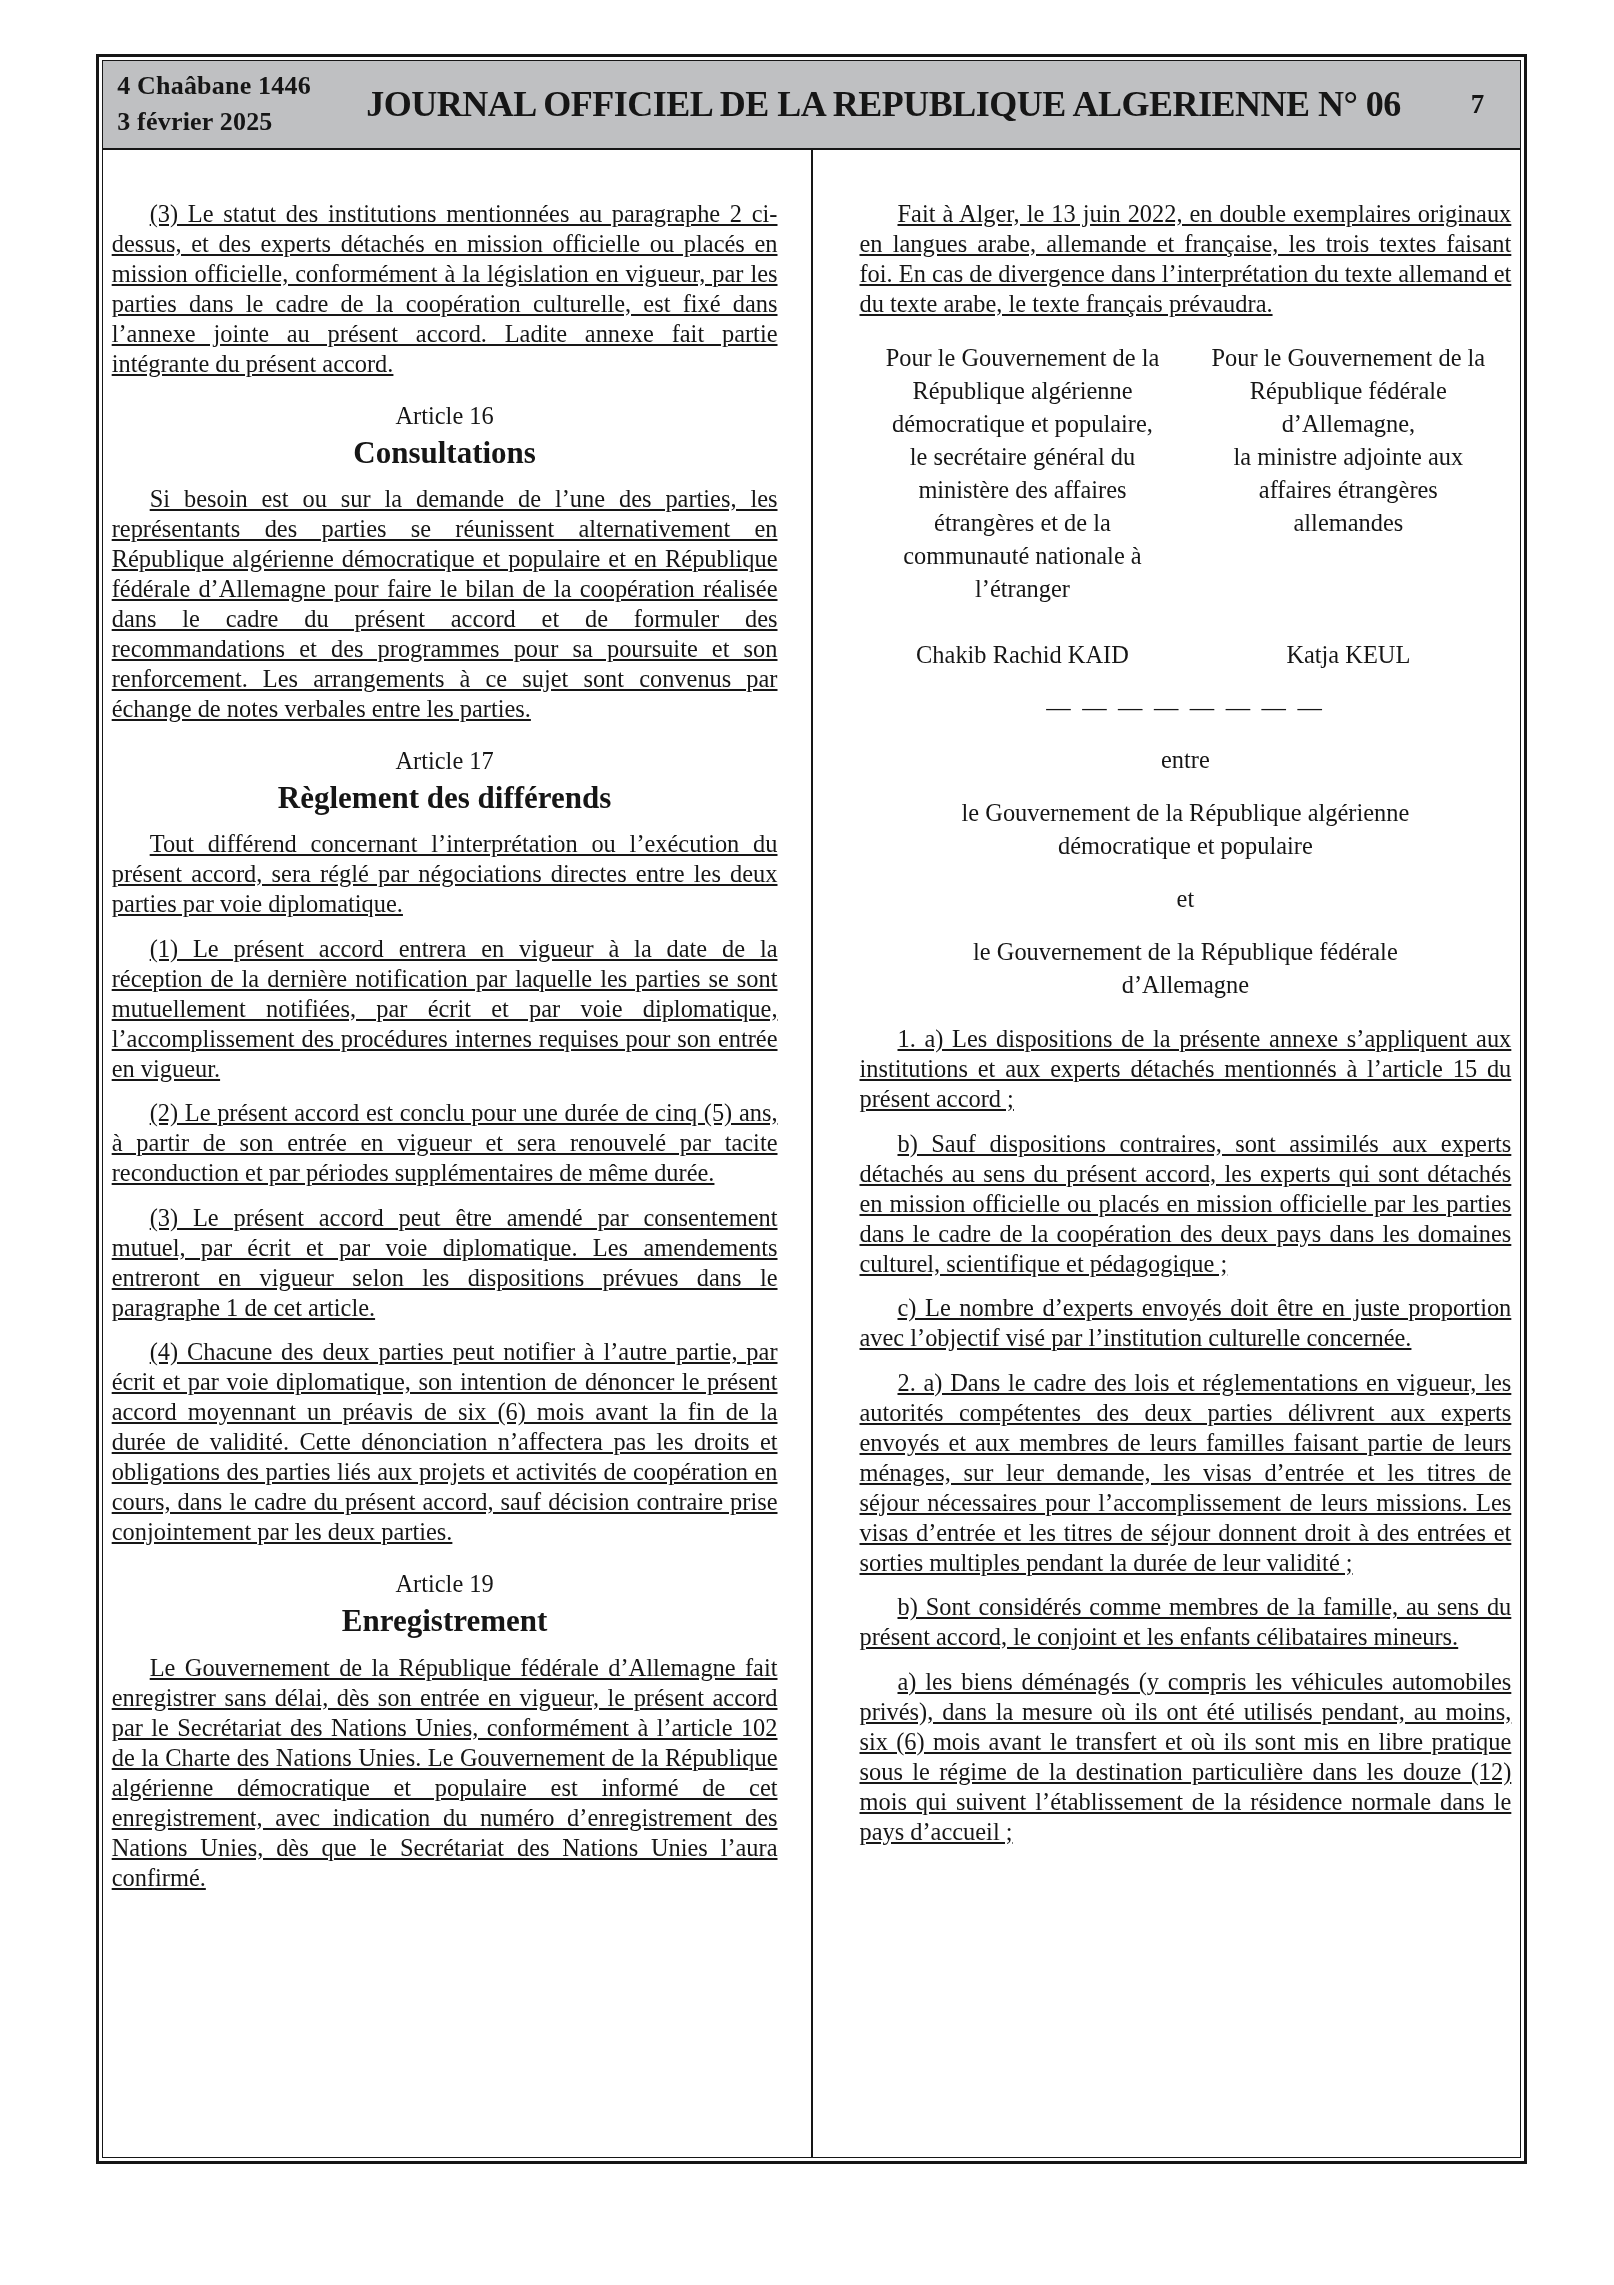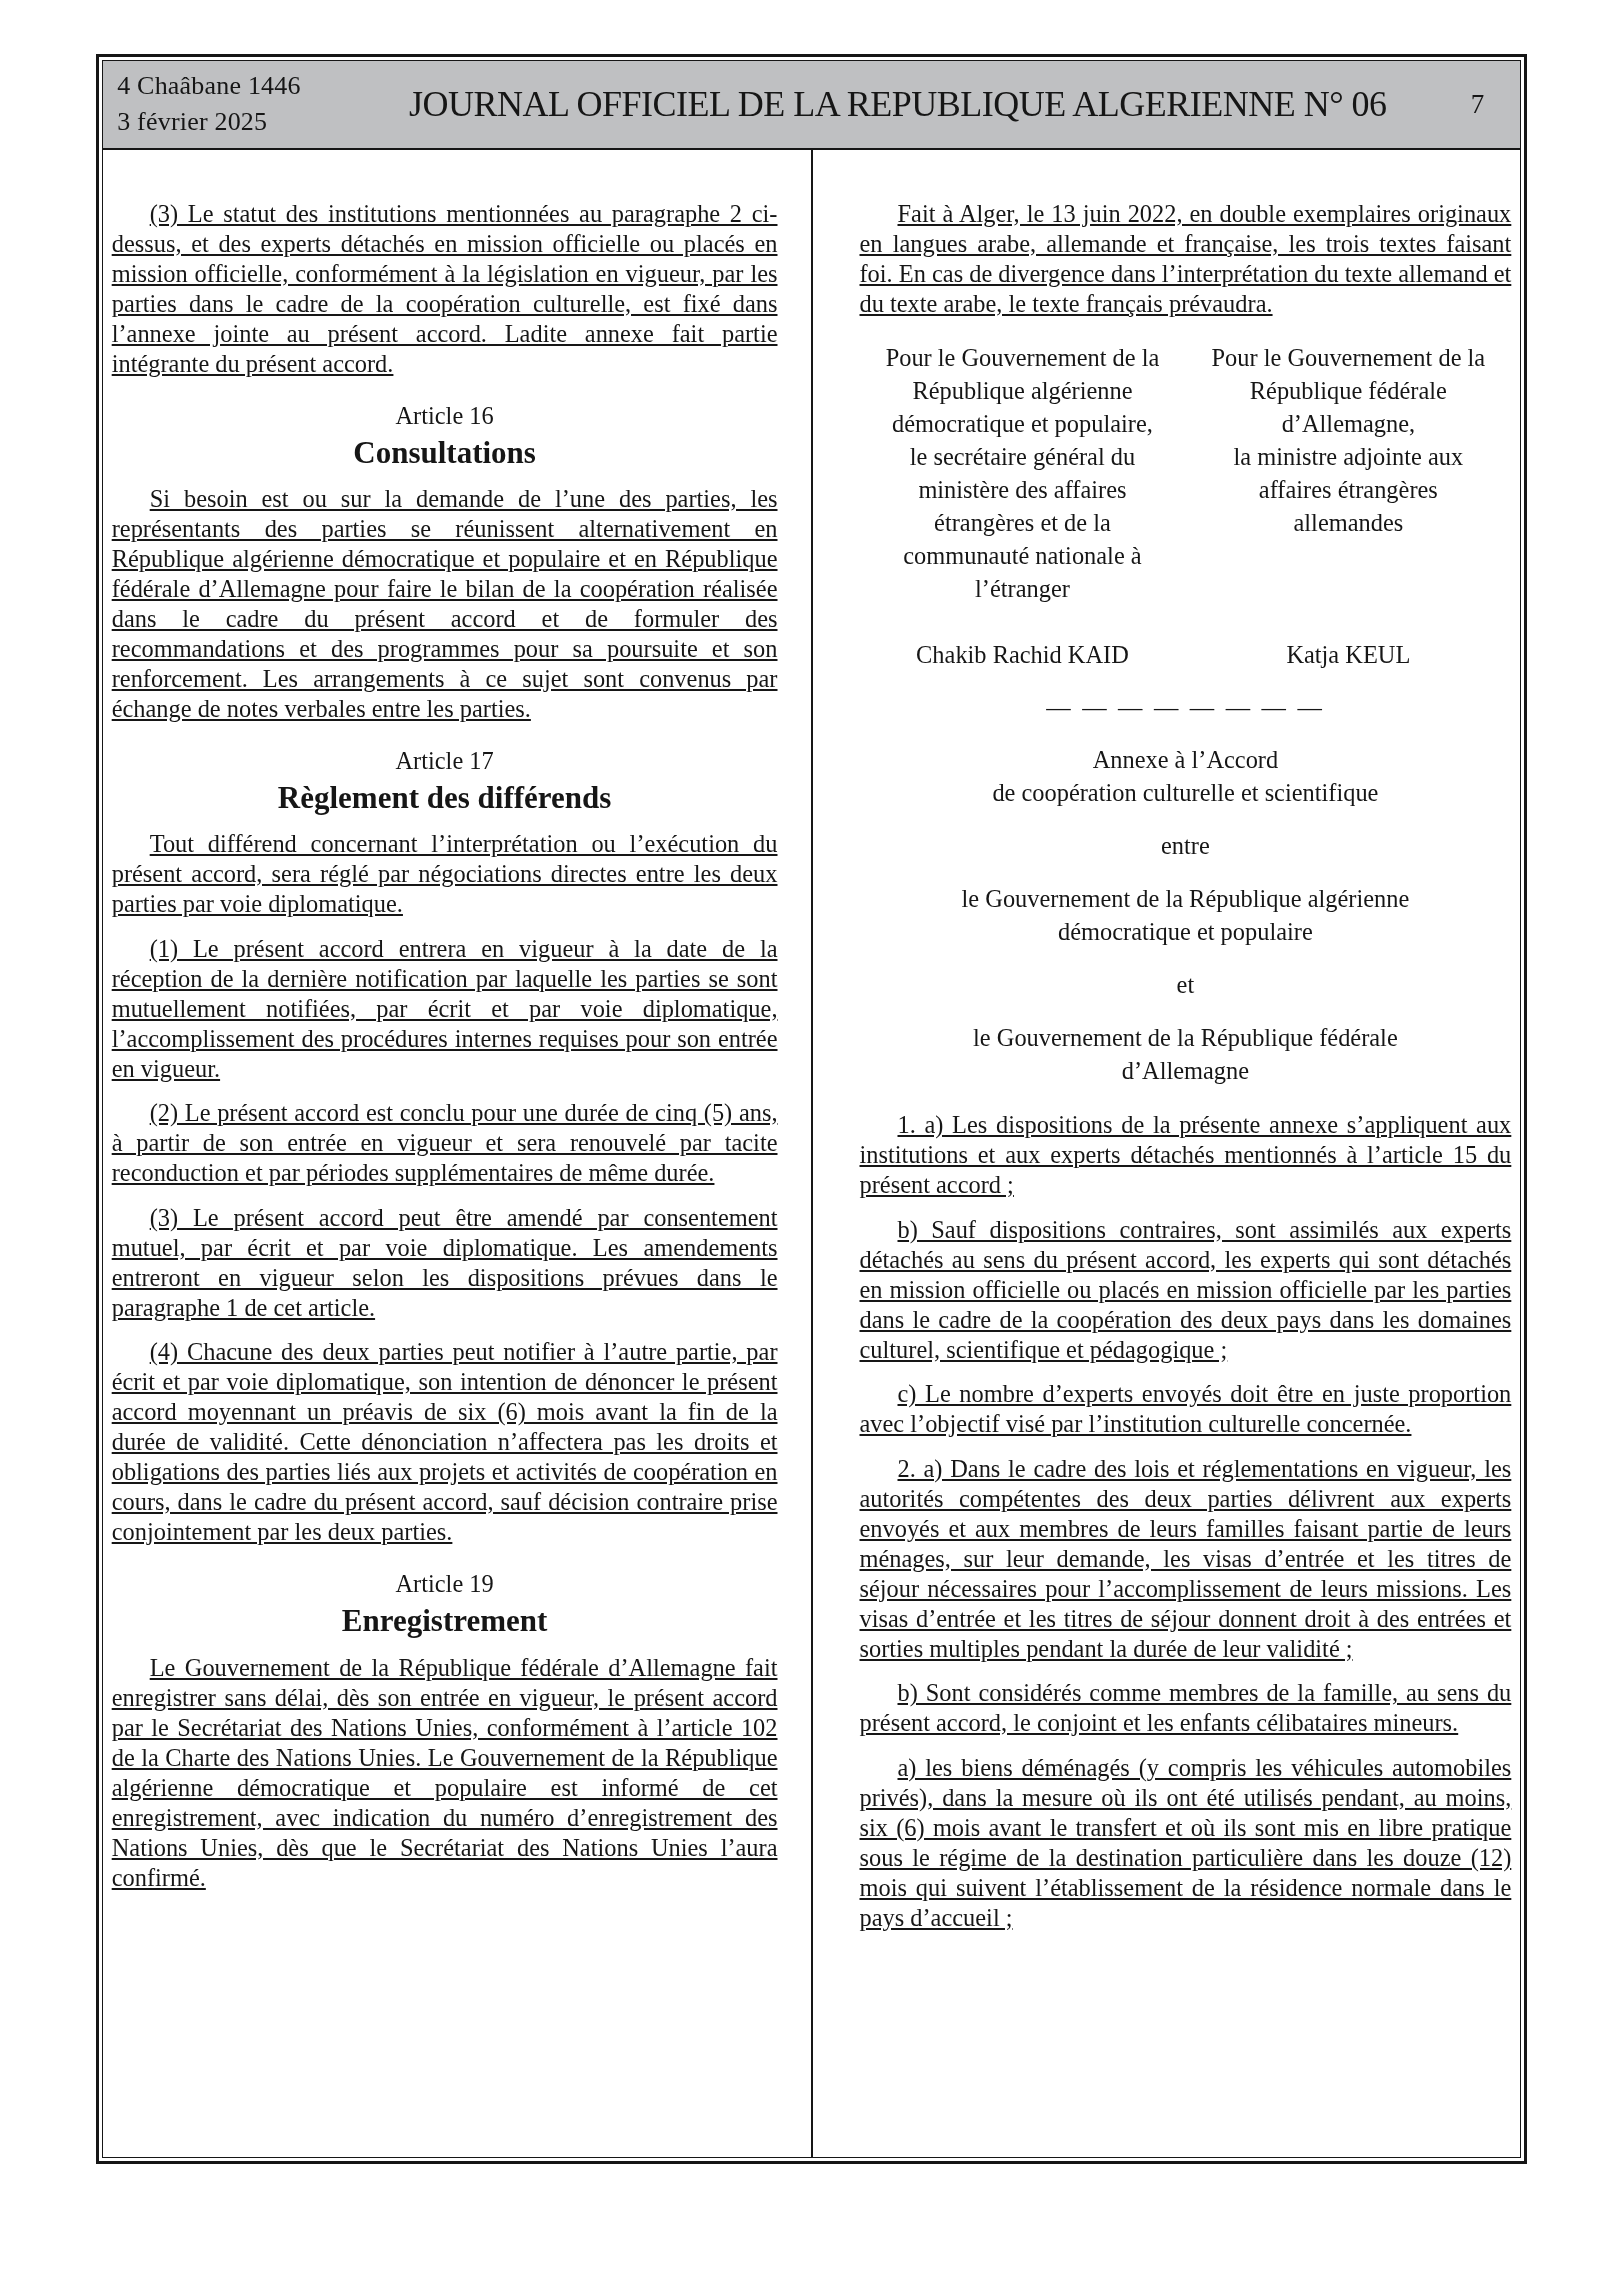--- a/index.html
+++ b/index.html
@@ -31,21 +31,21 @@
   
   .masthead {
     flex: 0 0 auto;
     height: 87px;
     box-sizing: content-box;
     background: #bfc0c2;
     border-bottom: 2.7px solid #161616;
     display: flex;
     align-items: center;
     padding: 0 23.5px 0 14.5px;
-    font-weight: normal;
+    font-weight: bold;
   }
   .masthead-dates {
     width: 299px;
     font-size: 26px;
     line-height: 36px;
     letter-spacing: 0.2px;
   }
   .masthead-title {
     flex: 1;
     text-align: left;
@@ -187,22 +187,20 @@
 affaires étrangères
 allemandes</div>
           </div>
           <div class="sig-row sig-names">
             <div class="sig-cell sig-name">Chakib Rachid KAID</div>
             <div class="sig-cell sig-name">Katja KEUL</div>
           </div>
 
           <div class="dash-sep">— — — — — — — —</div>
 
-          <div class="annexe-block">Annexe à l’Accord
-de coopération culturelle et scientifique</div>
           <div class="annexe-block">entre</div>
           <div class="annexe-block">le Gouvernement de la République algérienne
 démocratique et populaire</div>
           <div class="annexe-block">et</div>
           <div class="annexe-block">le Gouvernement de la République fédérale
 d’Allemagne</div>
 
           <p class="para para-after-annexe">1. a) Les dispositions de la présente annexe s’appliquent aux institutions et aux experts détachés mentionnés à l’article 15 du présent accord ;</p>
           <p class="para">b) Sauf dispositions contraires, sont assimilés aux experts détachés au sens du présent accord, les experts qui sont détachés en mission officielle ou placés en mission officielle par les parties dans le cadre de la coopération des deux pays dans les domaines culturel, scientifique et pédagogique ;</p>
           <p class="para">c) Le nombre d’experts envoyés doit être en juste proportion avec l’objectif visé par l’institution culturelle concernée.</p>

